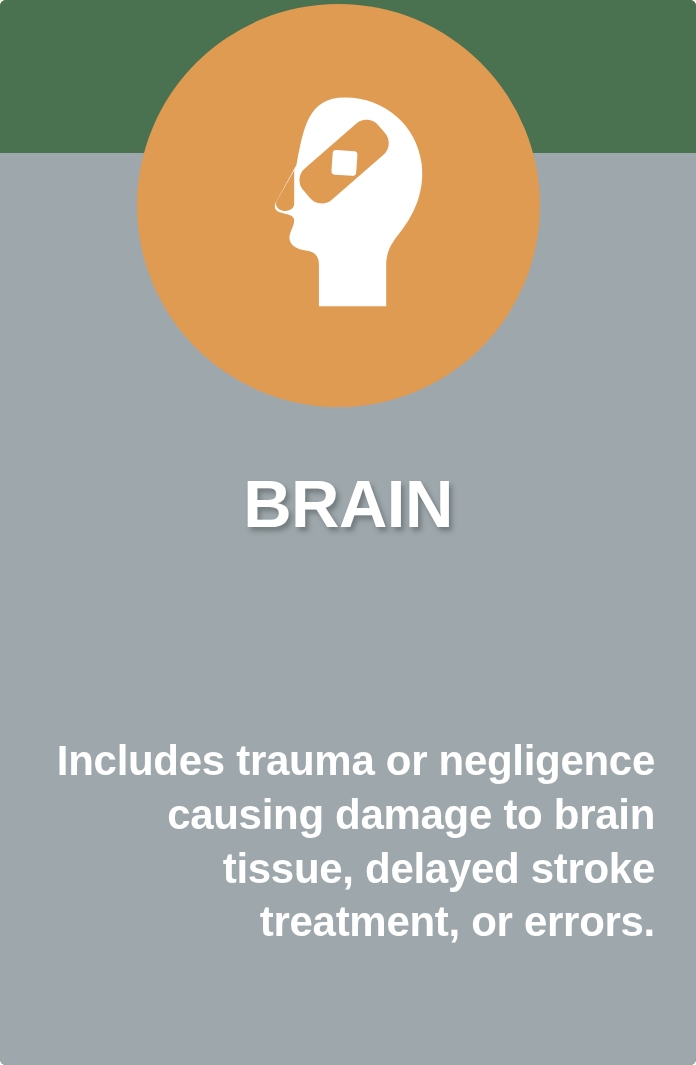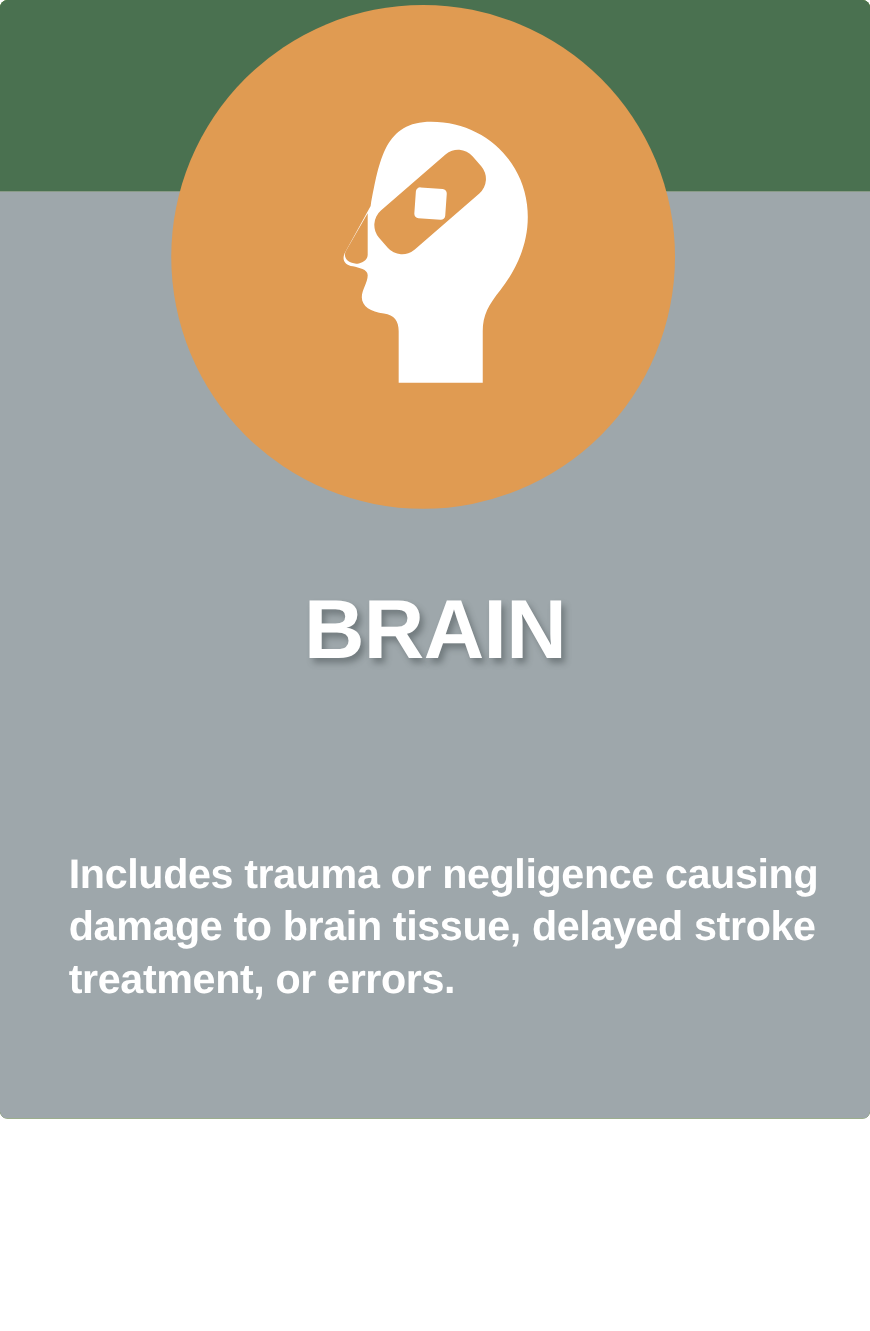--- a/index.html
+++ b/index.html
@@ -4,21 +4,21 @@
 <style>
   html, body {
     margin: 0;
     padding: 0;
     background: #ffffff;
   }
 
   #card {
     position: relative;
     width: 696px;
-    height: 895px;
+    height: 1065px;
     overflow: hidden;
     border-radius: 6px;
     font-family: "Liberation Sans", sans-serif;
     background: #4d7c0f;
   }
 
   
   .band-top {
     position: absolute;
     left: 0;
@@ -69,28 +69,28 @@
     letter-spacing: -0.5px;
     text-transform: uppercase;
     text-shadow: 3px 4px 5px rgba(60, 68, 72, 0.45);
   }
   .title .line { display: block; }
 
   
   .body-copy {
     position: absolute;
     left: 55px;
-    top: 678px;
+    top: 734px;
     width: 600px;
     color: #ffffff;
-    font-size: 33px;
+    font-size: 42px;
     font-weight: bold;
     line-height: 1.28;
     letter-spacing: -0.3px;
-    text-align: left;
+    text-align: right;
   }
 </style>
 </head>
 <body>
 
 <div id="card">
 
   <div class="band-top"></div>
   <div class="band-bottom"></div>
 

